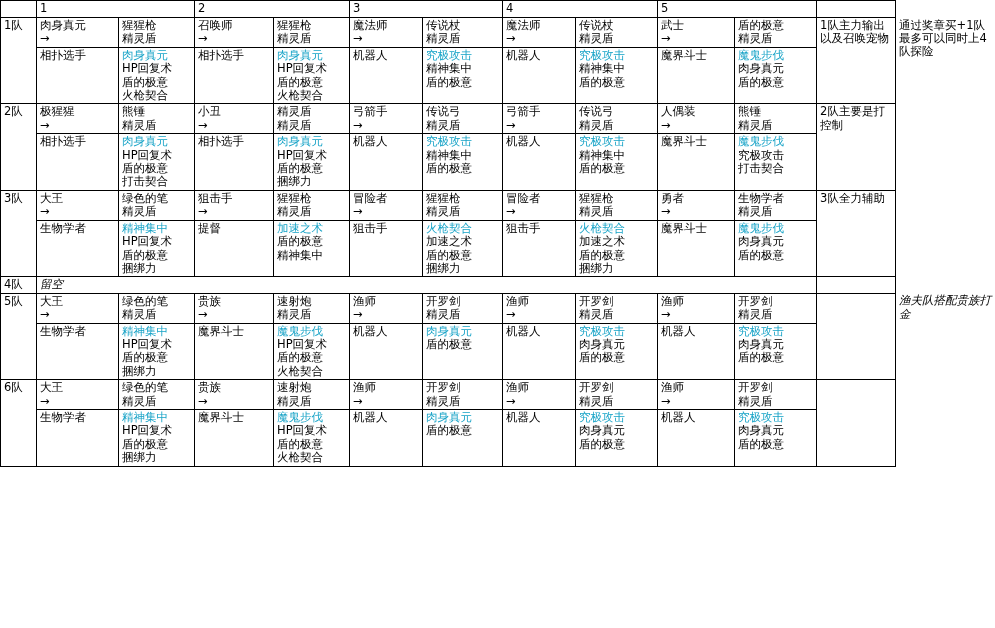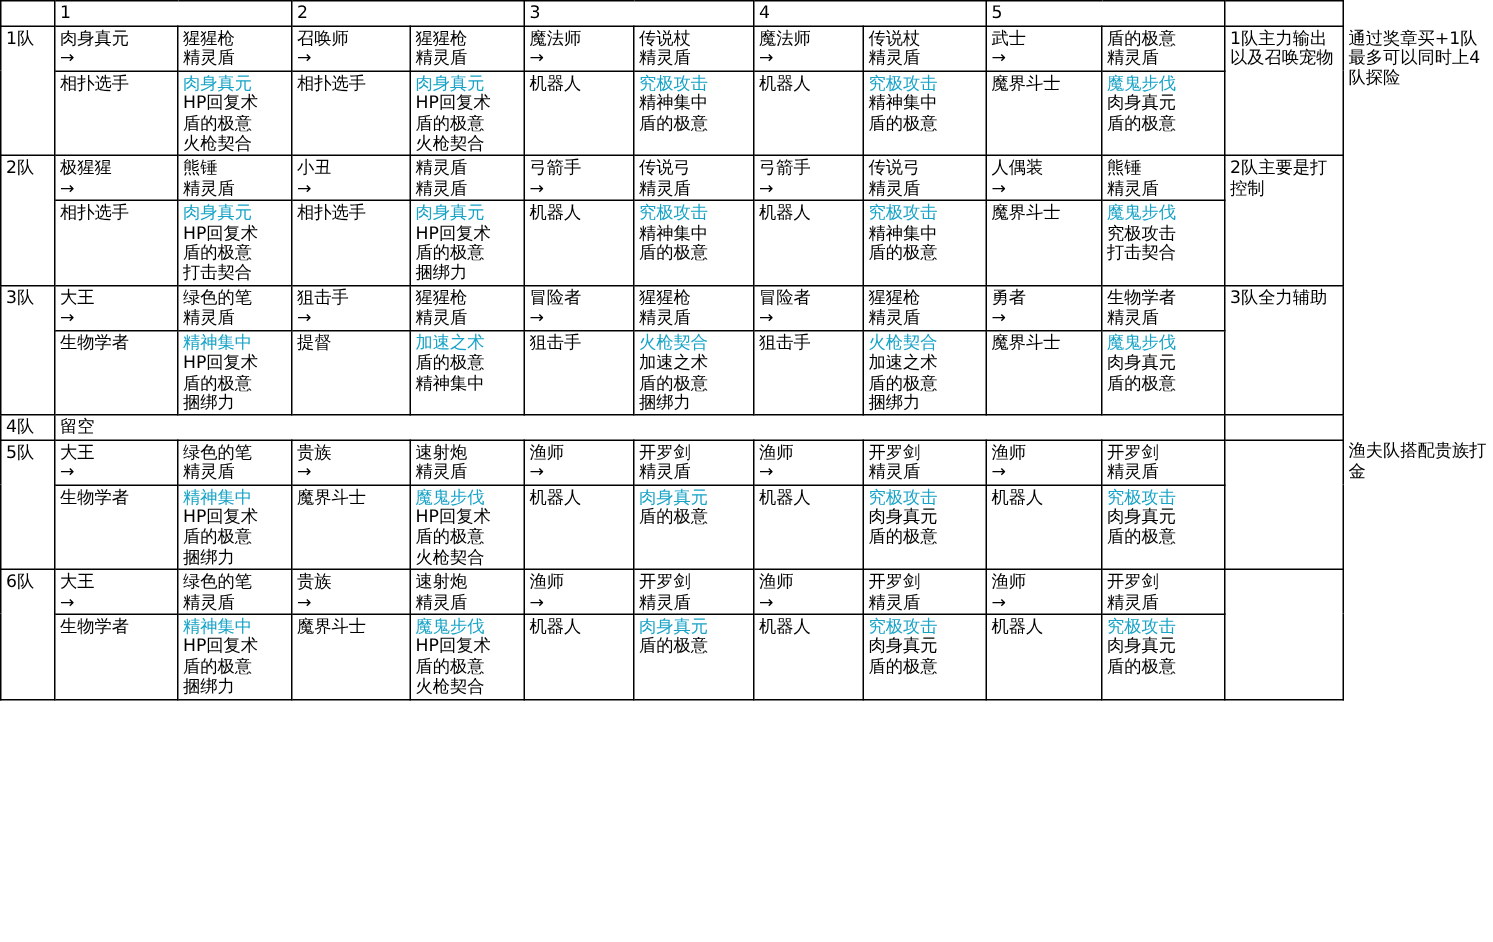--- a/index.html
+++ b/index.html
@@ -15,21 +15,21 @@
     color:#000;
     font-weight:normal;
     text-align:left;
     overflow:hidden;
     white-space:pre-line;
   }
   .hdr td{height:14px;font-size:11.5px;padding-top:0;padding-bottom:0;}
   .cyan{color:#17a3c7;}
   .plain{border:none !important;}
   .teamlbl{text-align:left;}
-  .center{text-align:center;}
+  .center{text-align:center;font-style:italic;}
   .lines div{white-space:nowrap;}
   .blankrow td{border:1px solid #000;}
   .note{font-size:11.5px;line-height:13.4px;}
 </style>
 </head>
 <body>
 
 <div id="sheet">
   <table class="grid">
     <colgroup>

